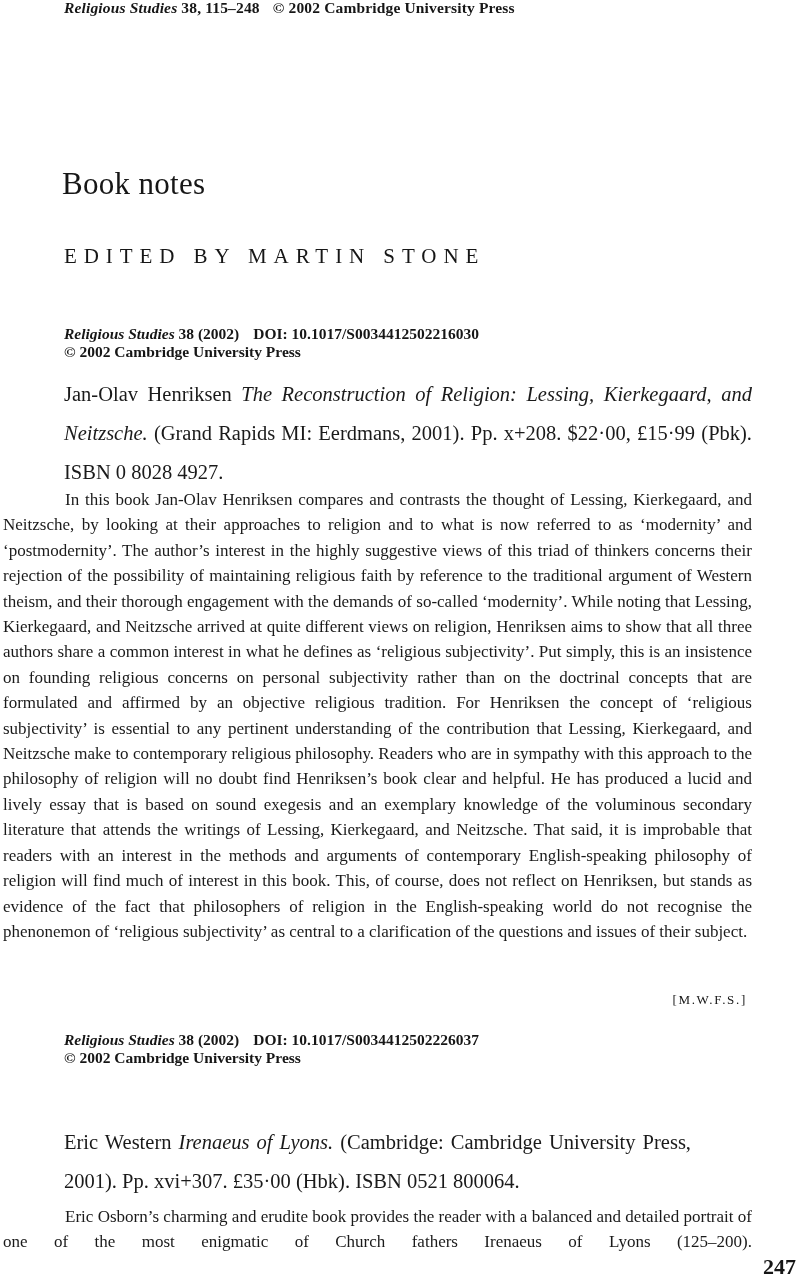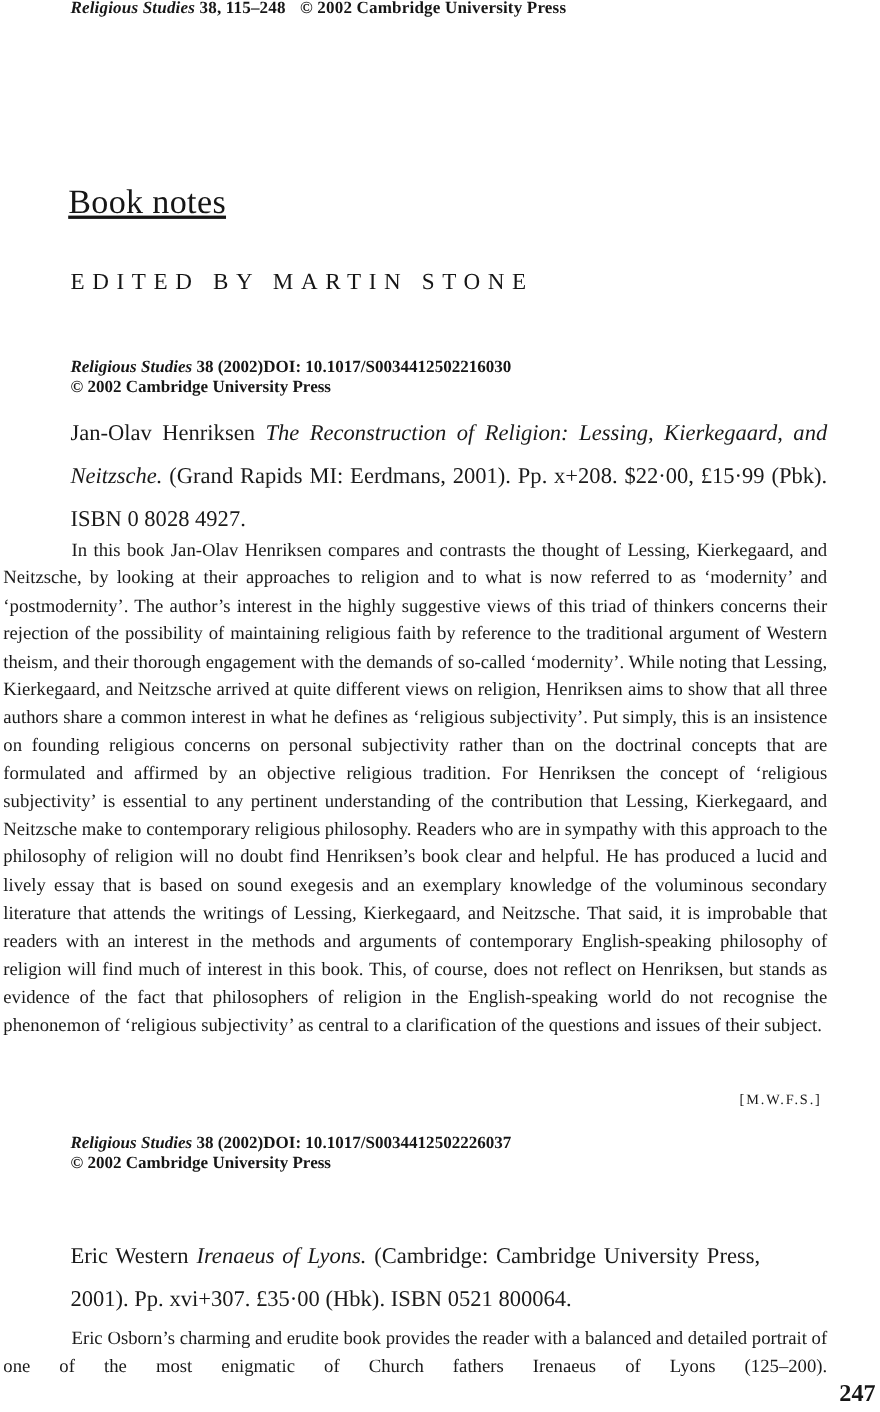--- a/index.html
+++ b/index.html
@@ -42,21 +42,21 @@
   }
   .doi-block {
     position: absolute;
     left: 64px;
     width: 680px;
     font-size: 15.5px;
     font-weight: 700;
     line-height: 18px;
   }
   .doi-block .jname { font-style: italic; }
-  .doi-block .doi-num { margin-left: 0; text-align: right; }
+  .doi-block .doi-num { margin-left: 14px; text-align: right; }
   .doi-1 { top: 325px; }
   .doi-2 { top: 1031px; }
   .citation {
     position: absolute;
     left: 64px;
     font-size: 20.5px;
     font-weight: 400;
     line-height: 39px;
     text-align: justify;
     color: #1a1a1a;
@@ -93,21 +93,21 @@
 </style>
 </head>
 <body>
 
 <div class="page">
 
   <div class="journal-header">
     <div><span class="jname">Religious Studies</span> <b>38</b><span>, 115–248</span><span class="copyright">© 2002 Cambridge University Press</span></div>
   </div>
 
-  <h1 class="page-title" style="margin:0; font-weight:400;text-decoration:underline;">Book notes</h1>
+  <h1 class="page-title" style="margin:0; font-weight:400;">Book notes</h1>
 
   <div class="edited-by">EDITED BY MARTIN STONE</div>
 
   <div class="doi-block doi-1">
     <div><span class="jname">Religious Studies</span> <b>38</b> <span>(2002)</span><span class="doi-num">DOI: 10.1017/S0034412502216030</span></div>
     <div>© 2002 Cambridge University Press</div>
   </div>
 
   <div class="citation citation-1"><span>Jan-Olav Henriksen </span><span class="book-title">The Reconstruction of Religion: Lessing, Kierkegaard, and Neitzsche.</span><span> (Grand Rapids MI: Eerdmans, 2001). Pp. x+208. $22·00, £15·99 (Pbk). ISBN 0 8028 4927.</span></div>
 

